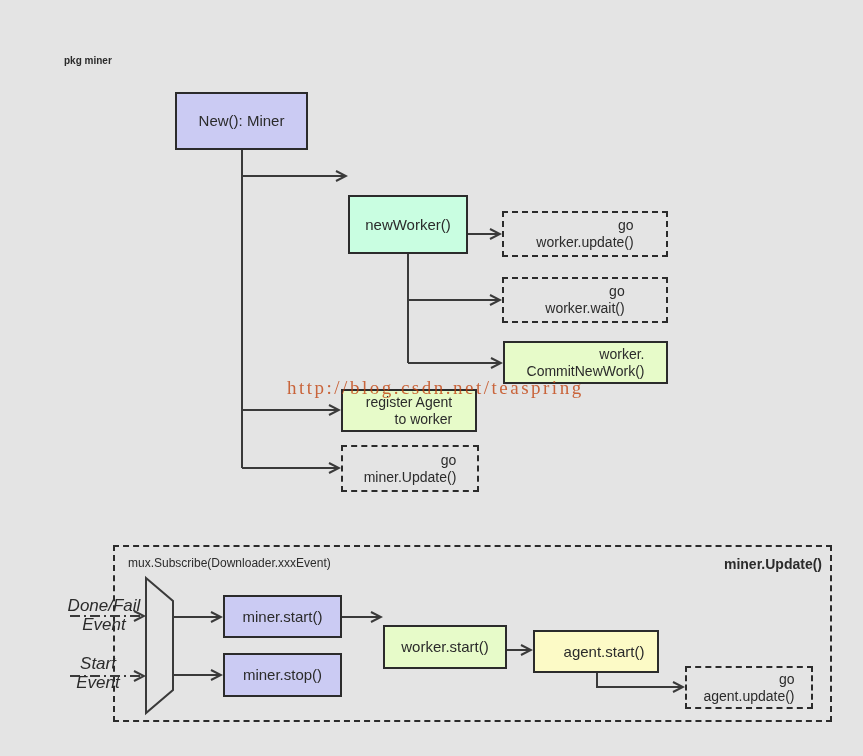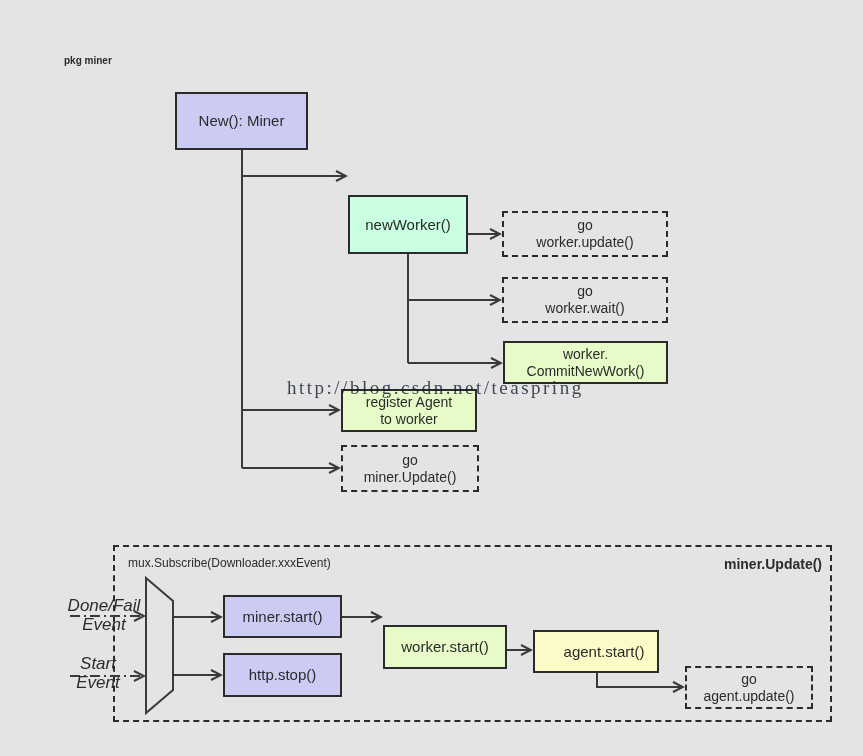--- a/index.html
+++ b/index.html
@@ -9,34 +9,34 @@
     font-family:"Liberation Sans","DejaVu Sans",sans-serif;
     color:#2b2b2b;
   }
   .layer{position:absolute;left:0;top:0;width:863px;height:756px;z-index:1;}
   .layer path,.layer polyline,.layer polygon{stroke:var(--line,#3a3a3a);stroke-width:2;fill:none;}
   .layer .dashdot{stroke-dasharray:10 4 2 4;}
   #arw path{stroke:var(--line,#3a3a3a);stroke-width:2;fill:none;}
   .box{
     position:absolute;z-index:2;box-sizing:border-box;
     display:flex;align-items:center;justify-content:center;
-    text-align:center;white-space:pre-line;line-height:1.18;
+    text-align:right;white-space:pre-line;line-height:1.18;
     border:2px solid #2b2b2b;font-size:14px;
   }
   .big{font-size:15px;}
   .lavender{background:var(--lavender,#cbcbf3);}
   .mint{background:var(--mint,#c9fee1);margin-top:48px;}
   .green{background:var(--green,#e7fbc9);}
   .yellow{background:var(--yellow,#fcfac6);padding-left:16px;}
   .dashedbox{border-style:dashed;background:transparent;}
   .title{position:absolute;left:64px;top:55px;font-size:10px;font-weight:bold;z-index:2;}
   .watermark{
     position:absolute;left:287px;top:377px;z-index:6;
     font-family:"Liberation Serif","DejaVu Serif",serif;
-    font-size:19px;letter-spacing:2.5px;color:#0f172a;opacity:.78;
+    font-size:19px;letter-spacing:2.5px;color:#c2410c;opacity:.78;
     pointer-events:none;
   }
   .update-container{
     position:absolute;left:113px;top:545px;width:719px;height:177px;
     box-sizing:border-box;border:2px dashed #2b2b2b;z-index:0;
   }
   .sub-label{position:absolute;left:13px;top:9px;font-size:12px;white-space:nowrap;}
   .upd-label{position:absolute;right:8px;top:9px;font-size:14px;font-weight:bold;white-space:nowrap;}
   .eventlabel{
     position:absolute;z-index:4;font-style:italic;font-size:17px;
@@ -95,19 +95,19 @@
     <div class="sub-label">mux.Subscribe(Downloader.xxxEvent)</div>
     <div class="upd-label">miner.Update()</div>
   </div>
 
   <div class="eventlabel" style="left:62px;top:597px;width:84px">Done/Fail
 Event</div>
   <div class="eventlabel" style="left:64px;top:655px;width:68px">Start
 Event</div>
 
   <div class="box lavender big" style="left:223px;top:595px;width:119px;height:43px">miner.start()</div>
-  <div class="box lavender big" style="left:223px;top:653px;width:119px;height:44px">http.stop()</div>
+  <div class="box lavender big" style="left:223px;top:653px;width:119px;height:44px">miner.stop()</div>
   <div class="box green big" style="left:383px;top:625px;width:124px;height:44px">worker.start()</div>
   <div class="box yellow big" style="left:533px;top:630px;width:126px;height:43px">agent.start()</div>
   <div class="box dashedbox" style="left:685px;top:666px;width:128px;height:43px">go
 agent.update()</div>
 
 </div>
 
 </body></html>

